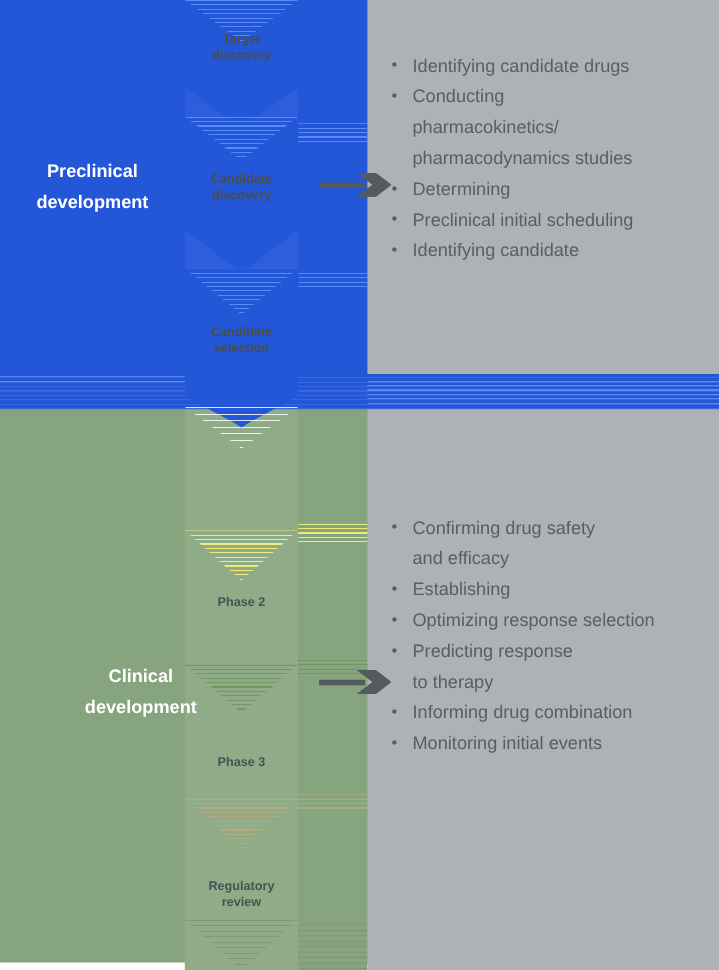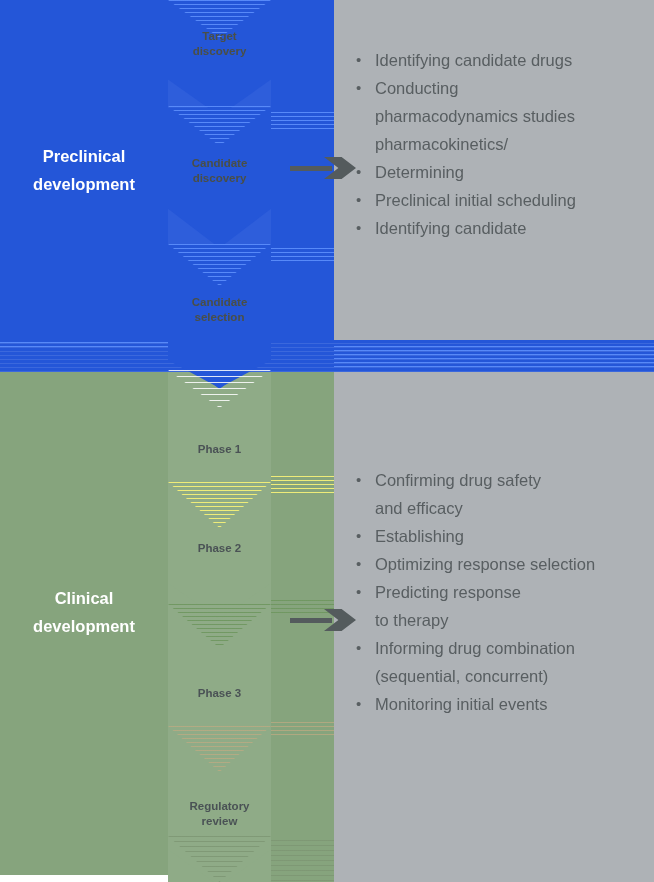--- a/index.html
+++ b/index.html
@@ -44,21 +44,21 @@
     background:#AEB2B6;
   }
 
   
   .section-label{
     position:absolute;left:0;width:168px;
     color:#ffffff;font-weight:bold;font-size:16.5px;
     line-height:28px;text-align:center;
   }
   .section-label.preclinical{top:142px;}
-  .section-label.clinical{top:584px;}
+  .section-label.clinical{top:601px;margin-left:44px;}
 
   
   .chev{
     position:absolute;left:168px;width:103px;
     -webkit-clip-path:polygon(0 0,100% 0,100% 72%,50% 100%,0 72%);
     clip-path:polygon(0 0,100% 0,100% 72%,50% 100%,0 72%);
     display:flex;align-items:center;justify-content:center;
   }
   .chev .chev-label{
     font-size:11.5px;font-weight:bold;line-height:15px;text-align:center;
@@ -170,23 +170,20 @@
   <div class="chev blue chev-2">
     <div class="chev-label"><span>Candidate</span><br><span>discovery</span></div>
   </div>
   <div class="chev blue chev-3">
     <div class="chev-label"><span>Candidate</span><br><span>selection</span></div>
   </div>
 
   <div class="divider-stripe"></div>
   <div class="blue-tail"></div>
 
-  <div class="chev green chev-4">
-    <div class="chev-label"><span>Phase 1</span></div>
-  </div>
   <div class="chev green chev-5">
     <div class="chev-label"><span>Phase 2</span></div>
   </div>
   <div class="chev green chev-6">
     <div class="chev-label"><span>Phase 3</span></div>
   </div>
   <div class="chev green chev-7">
     <div class="chev-label"><span>Regulatory</span><br><span>review</span></div>
   </div>
 
@@ -226,24 +223,24 @@
   <div class="bullets bullets-preclinical" id="list-preclinical">
       <div class="bullet-row">
         <span class="dot">•</span>
         <span class="txt">Identifying candidate drugs</span>
       </div>
       <div class="bullet-row">
         <span class="dot">•</span>
         <span class="txt">Conducting</span>
       </div>
       <div class="bullet-row">
+        <span class="txt-indent">pharmacokinetics/</span>
+      </div>
+      <div class="bullet-row">
         <span class="txt-indent">pharmacodynamics studies</span>
-      </div>
-      <div class="bullet-row">
-        <span class="txt-indent">pharmacokinetics/</span>
       </div>
       <div class="bullet-row">
         <span class="dot">•</span>
         <span class="txt">Determining</span>
       </div>
       <div class="bullet-row">
         <span class="dot">•</span>
         <span class="txt">Preclinical initial scheduling</span>
       </div>
       <div class="bullet-row">
@@ -272,21 +269,18 @@
         <span class="txt">Predicting response</span>
       </div>
       <div class="bullet-row">
         <span class="txt-indent">to therapy</span>
       </div>
       <div class="bullet-row">
         <span class="dot">•</span>
         <span class="txt">Informing drug combination</span>
       </div>
       <div class="bullet-row">
-        <span class="txt-indent">(sequential, concurrent)</span>
-      </div>
-      <div class="bullet-row">
         <span class="dot">•</span>
         <span class="txt">Monitoring initial events</span>
       </div>
     </div>
 
 </div>
 
 </body></html>

